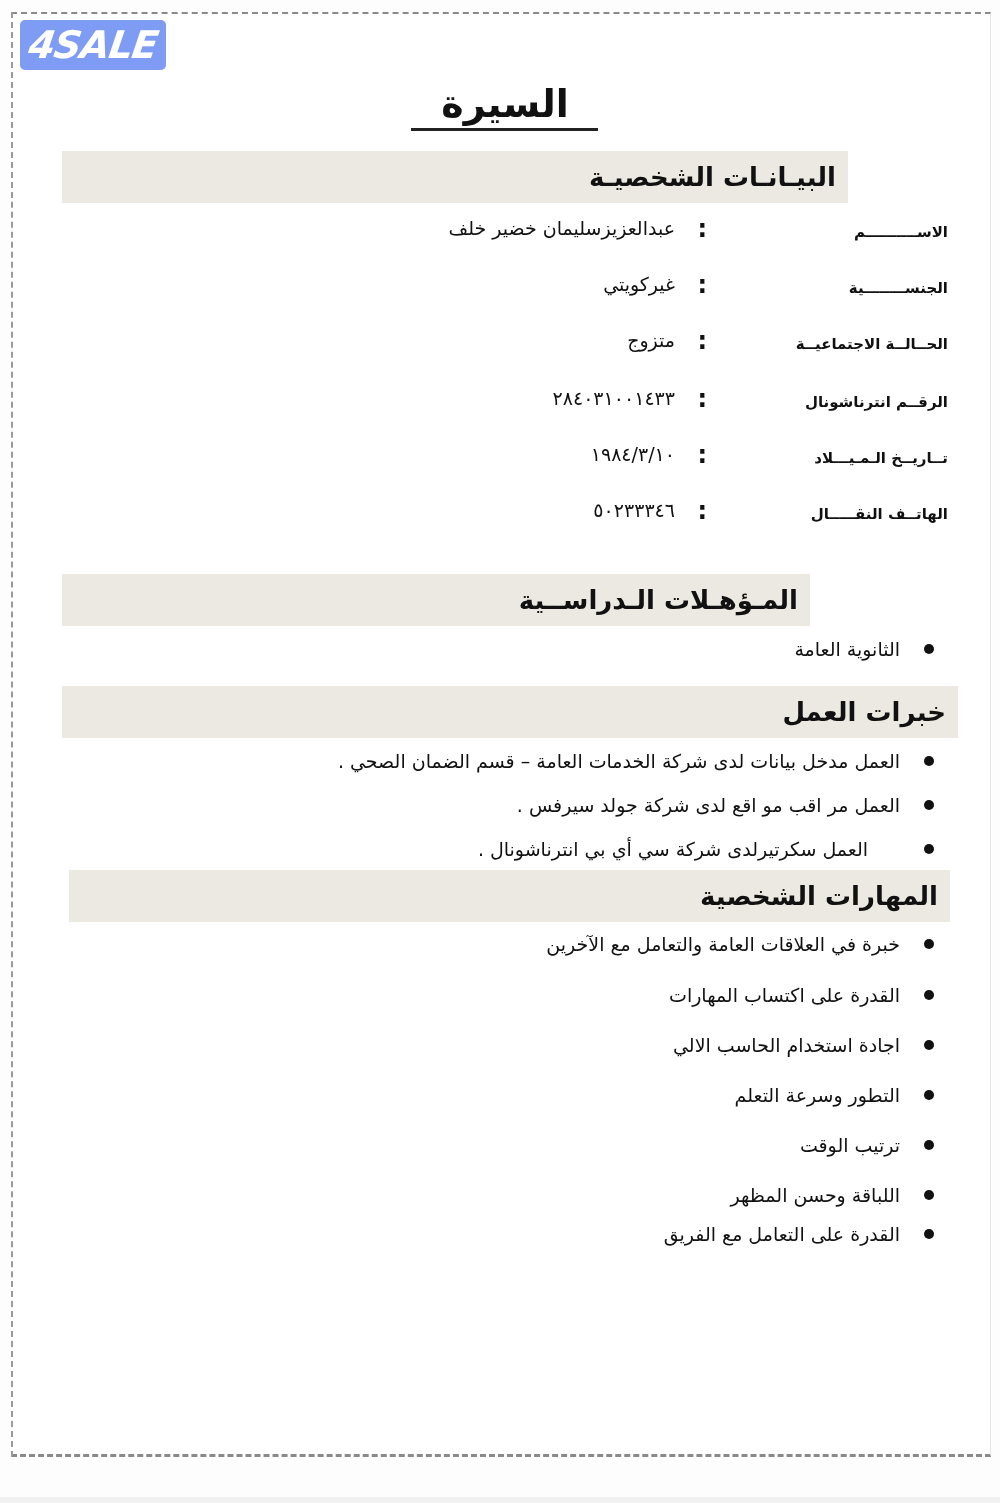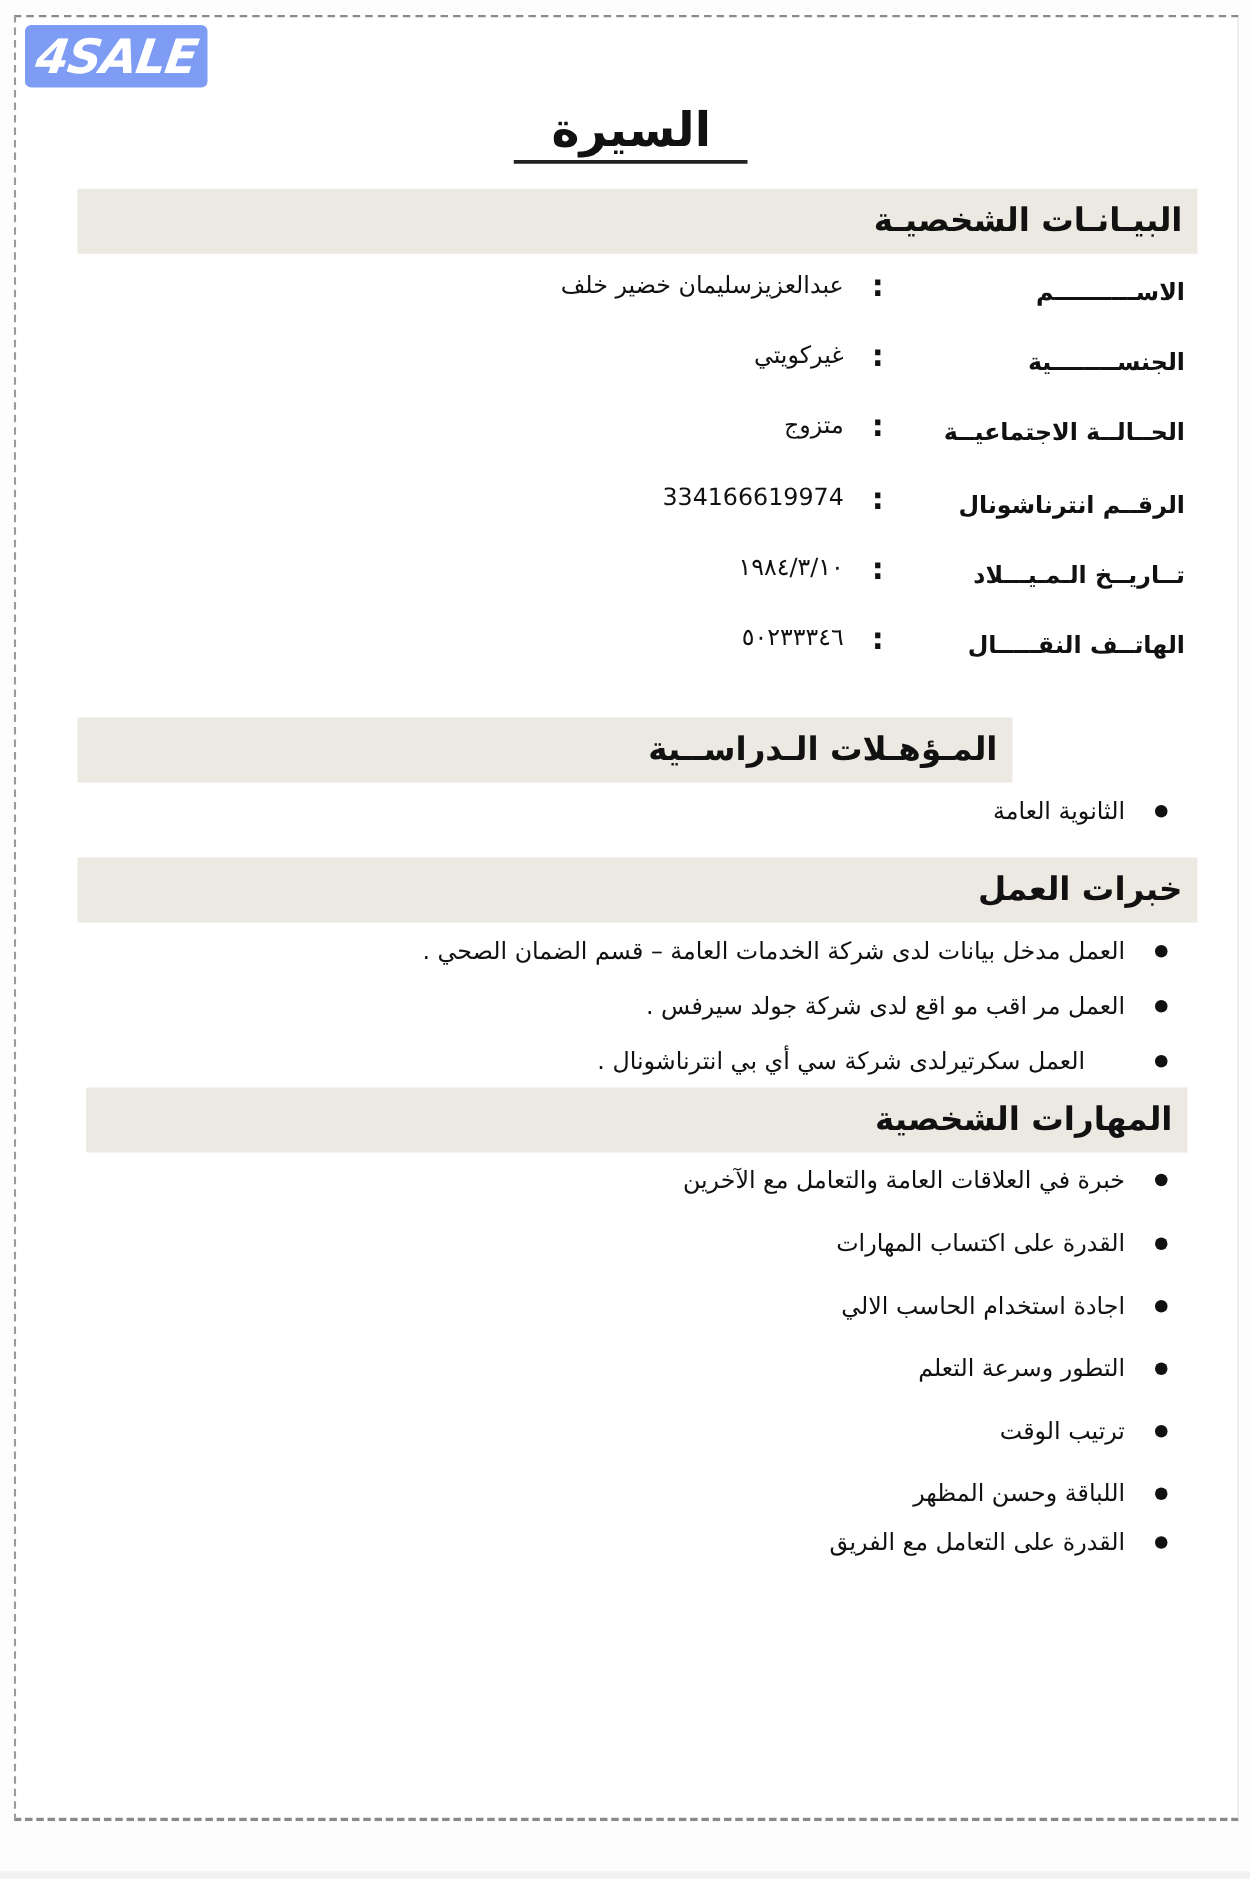--- a/index.html
+++ b/index.html
@@ -31,21 +31,21 @@
 
     .section-bar {
       position: absolute; height: 52px; background: #ece9e2; direction: rtl;
       display: flex; align-items: center; box-sizing: border-box; padding-right: 12px;
     }
     .section-bar .label { font-size: 26px; font-weight: bold; letter-spacing: 1px; }
 
     .field-row { position: absolute; left: 0; width: 1000px; height: 40px; direction: rtl; }
     .field-row .flabel {
       position: absolute; right: 52px; top: 8px; width: 210px; text-align: right;
-      font-size: 19px; font-weight: bold; letter-spacing: 2px;
+      font-size: 15px; font-weight: bold; letter-spacing: 2px;
     }
     .field-row .colon {
       position: absolute; right: 293px; top: 0px; font-size: 24px; font-weight: bold; line-height: 28px;
     }
     .field-row .fvalue {
       position: absolute; right: 325px; top: 2px; font-size: 19px; white-space: nowrap;
     }
 
     .bullet-list { position: absolute; left: 0; width: 1000px; direction: rtl; }
     .bullet-item { position: absolute; right: 60px; height: 30px; display: flex; align-items: center; white-space: nowrap; }
@@ -58,21 +58,21 @@
 <div class="frame"></div>
 <div class="bottom-strip"></div>
 
 <div class="logo">
   <span>4SALE</span>
 </div>
 
 <div class="title">السيرة الذاتية</div>
 <div class="title-underline"></div>
 
-<div class="section-bar" style="left:62px; top:151px; width:896px;">
+<div class="section-bar" style="left:62px; top:151px; width:786px;">
   <span class="label">البيـانـات الشخصيـة</span>
 </div>
 
 <div class="field-row" style="top:215px;">
   <span class="flabel">الاســــــــــم</span>
   <span class="colon">:</span>
   <span class="fvalue">عبدالعزيزسليمان خضير خلف</span>
 </div>
 <div class="field-row" style="top:271px;">
   <span class="flabel">الجنســــــــية</span>
@@ -80,21 +80,21 @@
   <span class="fvalue">غيركويتي</span>
 </div>
 <div class="field-row" style="top:327px;">
   <span class="flabel">الحــالــة الاجتماعيــة</span>
   <span class="colon">:</span>
   <span class="fvalue">متزوج</span>
 </div>
 <div class="field-row" style="top:385px;">
   <span class="flabel">الرقــم انترناشونال</span>
   <span class="colon">:</span>
-  <span class="fvalue">334166619974</span>
+  <span class="fvalue">٢٨٤٠٣١٠٠١٤٣٣</span>
 </div>
 <div class="field-row" style="top:441px;">
   <span class="flabel">تــاريــخ الـمـيـــلاد</span>
   <span class="colon">:</span>
   <span class="fvalue">١٩٨٤/٣/١٠</span>
 </div>
 <div class="field-row" style="top:497px;">
   <span class="flabel">الهاتــف النقـــــال</span>
   <span class="colon">:</span>
   <span class="fvalue">٥٠٢٣٣٣٤٦</span>

